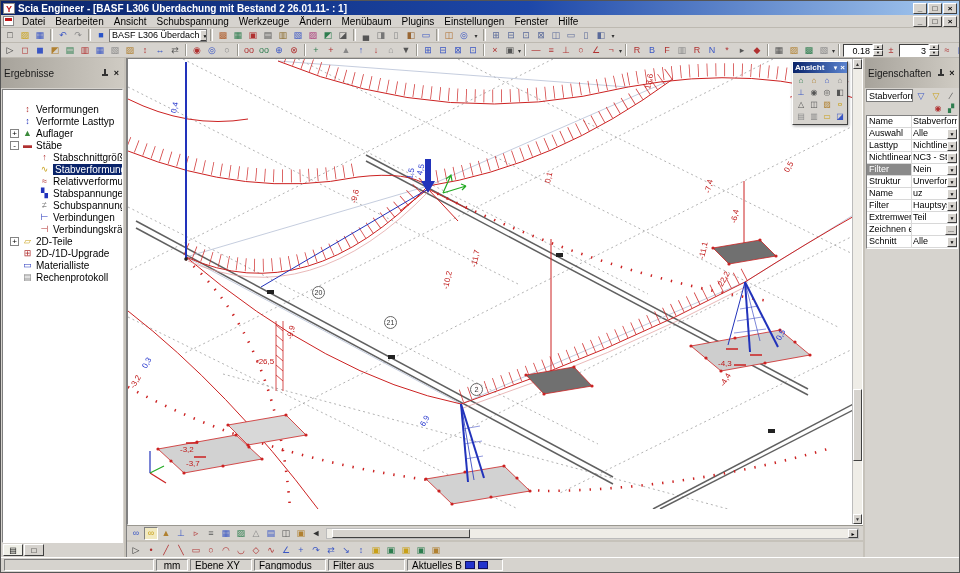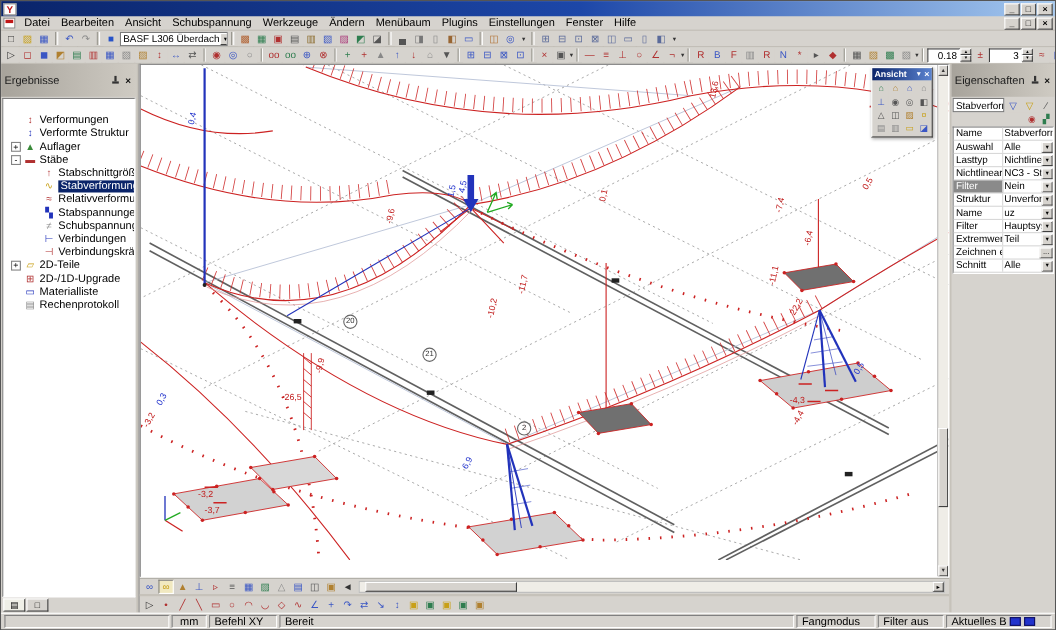--- a/index.html
+++ b/index.html
@@ -149,20 +149,21 @@
          align-items:center;padding:0 4px;white-space:nowrap;overflow:hidden}
   .led{width:10px;height:8px;background:#2233cc;border:1px solid #101060;flex:0 0 auto}
 </style>
 </head>
 <body>
 
 <div class="app">
 
   <div class="titlebar">
     <span class="app-icon">Y</span>
+    <span class="title-text">Scia Engineer - [BASF L306 Überdachung mit Bestand 2 26.01.11- : 1]</span>
     <span class="win-controls">
       <span class="win-btn">_</span>
       <span class="win-btn">□</span>
       <span class="win-btn">×</span>
     </span>
   </div>
 
   <div class="menubar">
     <span class="doc-icon"></span>
     <span class="menu-items">
@@ -361,21 +362,21 @@
       </div>
       <div class="tree" id="tree">
           <div class="tree-item">
             <span class="exp none"></span>
             <span class="ticon" style="color: rgb(176, 48, 48);">↕</span>
             <span class="tlabel">Verformungen</span>
           </div>
           <div class="tree-item">
             <span class="exp none"></span>
             <span class="ticon" style="color: rgb(34, 51, 187);">↕</span>
-            <span class="tlabel">Verformte Struktur</span>
+            <span class="tlabel">Verformte Lasttyp</span>
           </div>
           <div class="tree-item">
             <span class="exp">+</span>
             <span class="ticon" style="color: rgb(58, 138, 58);">▲</span>
             <span class="tlabel">Auflager</span>
           </div>
           <div class="tree-item">
             <span class="exp">-</span>
             <span class="ticon" style="color: rgb(176, 48, 48);">▬</span>
             <span class="tlabel">Stäbe</span>
@@ -817,23 +818,22 @@
             </span>
           </div>
         </div>
       <div class="rp-fill"></div>
     </div>
   </div>
 
   <div class="statusbar">
     <span class="scell" style="width:150px"></span>
     <span class="scell" style="width:32px;justify-content:center">mm</span>
-    <span class="scell" style="width:62px">Befehl XY</span>
-    <span class="scell" style="flex:1">Bereit</span>
+    <span class="scell" style="width:62px">Ebene XY</span>
     <span class="scell" style="width:72px">Fangmodus</span>
-    <span class="scell" style="width:60px">Filter aus</span>
+    <span class="scell" style="width:77px">Filter aus</span>
     <span class="scell" style="width:96px;gap:3px">
       <span>Aktuelles B</span>
       <span class="led"></span>
       <span class="led"></span>
     </span>
   </div>
 </div>
 
 </body></html>

